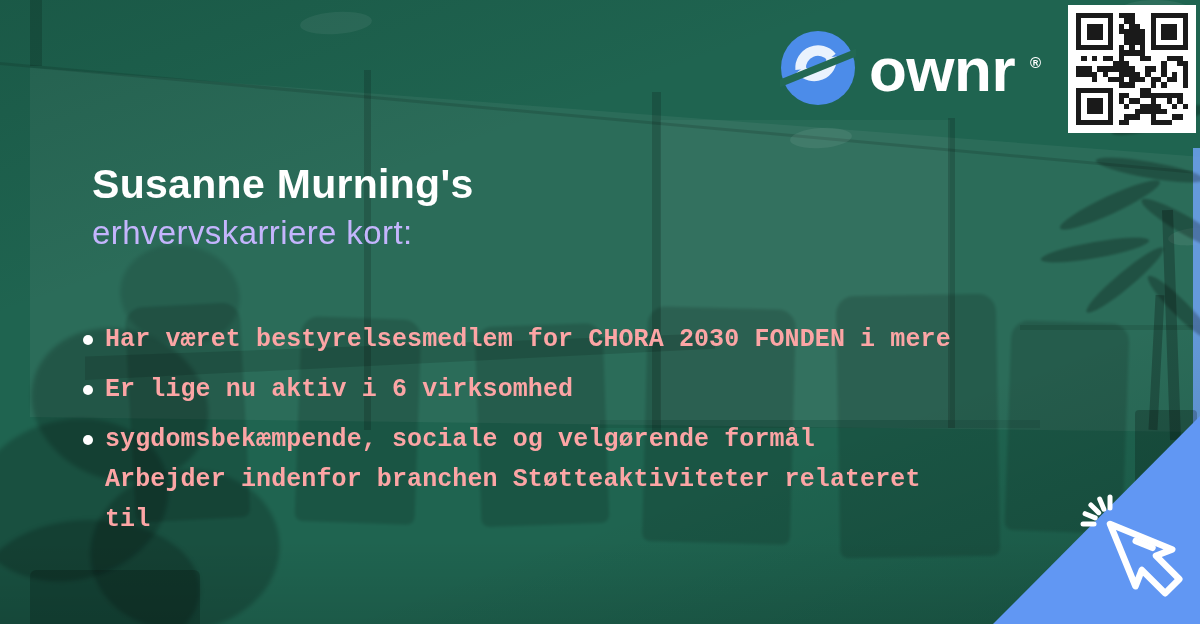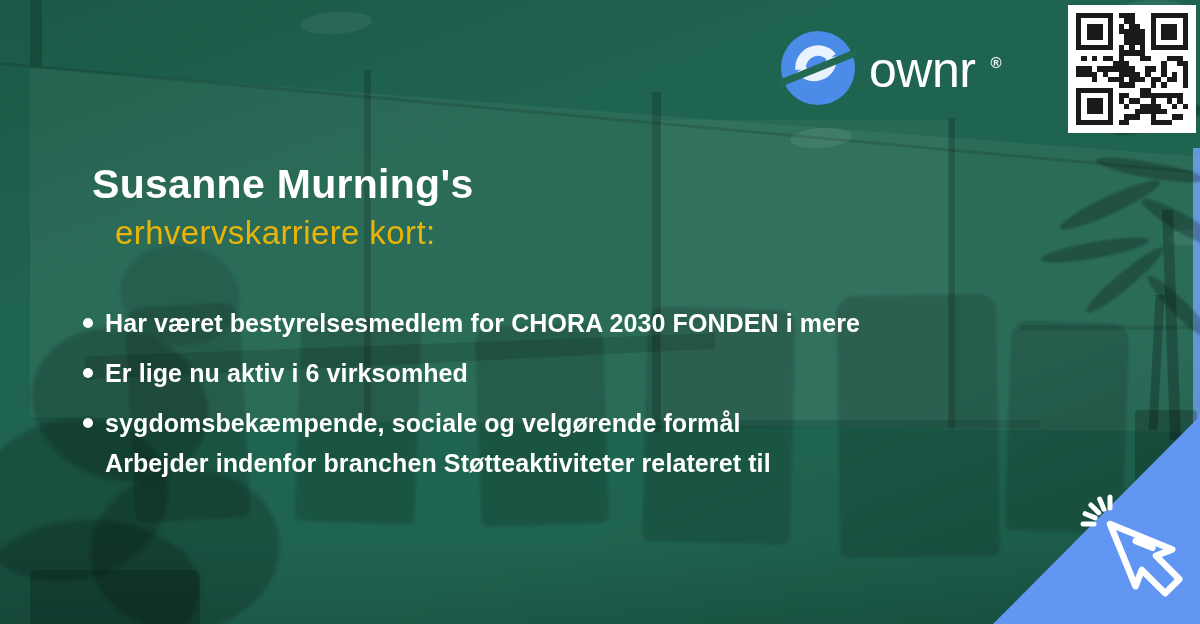--- a/index.html
+++ b/index.html
@@ -54,35 +54,35 @@
   .f6{left:1040px;top:242px;width:110px;height:16px;transform:rotate(-10deg);}
   .f7{left:1110px;top:112px;width:100px;height:16px;transform:rotate(-15deg);}
   .trunk{background:rgba(0,0,0,.25);filter:blur(.5px);}
   .t1{left:1152px;top:295px;width:9px;height:135px;transform:rotate(3deg);}
   .t2{left:1166px;top:210px;width:11px;height:230px;transform:rotate(-2deg);}
   .planter-r{left:1135px;top:410px;width:62px;height:150px;background:rgba(0,0,0,.22);border-radius:4px;}
   .floor{left:0;top:540px;width:1200px;height:84px;background:linear-gradient(rgba(0,0,0,0),rgba(0,0,0,.10));}
 
   
   .logo{position:absolute;left:780px;top:30px;display:flex;align-items:center;gap:13px;}
-  .wordmark{color:#fff;font-size:50px;font-weight:normal;letter-spacing:-.5px;line-height:76px;}
+  .wordmark{color:#fff;font-size:62px;font-weight:bold;letter-spacing:-.5px;line-height:76px;}
   .regmark{color:#fff;font-size:15px;font-weight:bold;align-self:flex-start;margin-top:24px;margin-left:2px;}
 
   
   .qr{position:absolute;left:1068px;top:5px;width:128px;height:128px;background:#fff;padding:0;}
   .qr svg{position:absolute;left:8px;top:8px;}
 
   
   .headline{position:absolute;left:92px;top:161px;color:#fff;}
   .title{font-size:41px;font-weight:bold;letter-spacing:.3px;line-height:46px;}
-  .subtitle{font-size:33px;font-weight:normal;color:#eab308;letter-spacing:.4px;line-height:40px;margin-top:6px;margin-left:23px;}
-
-  
-  .bullets{position:absolute;left:80px;top:303px;width:880px;list-style:none;margin:0;padding:0;
-    color:#ffffff;font-size:25px;font-weight:bold;letter-spacing:.1px;}
+  .subtitle{font-size:33px;font-weight:normal;color:#c4b5fd;letter-spacing:.4px;line-height:40px;margin-top:6px;}
+
+  
+  .bullets{position:absolute;left:80px;top:320px;width:880px;list-style:none;margin:0;padding:0;
+    color:#fca5a5;font-size:25px;font-weight:bold;letter-spacing:.1px;font-family:Liberation Mono, monospace;}
   .bullets li{position:relative;padding-left:25px;line-height:40px;margin-bottom:10px;}
   .bullets li .dot{position:absolute;left:3px;top:15px;width:10px;height:10px;border-radius:50%;background:#fff;}
   .bullets li span.ln{display:block;}
 
   
   .triangle{position:absolute;left:993px;top:416px;width:207px;height:208px;background:#6197F3;
     clip-path:polygon(100% 0,100% 100%,0 100%);}
   .cursor{position:absolute;left:1052px;top:472px;}
 </style>
 </head>

